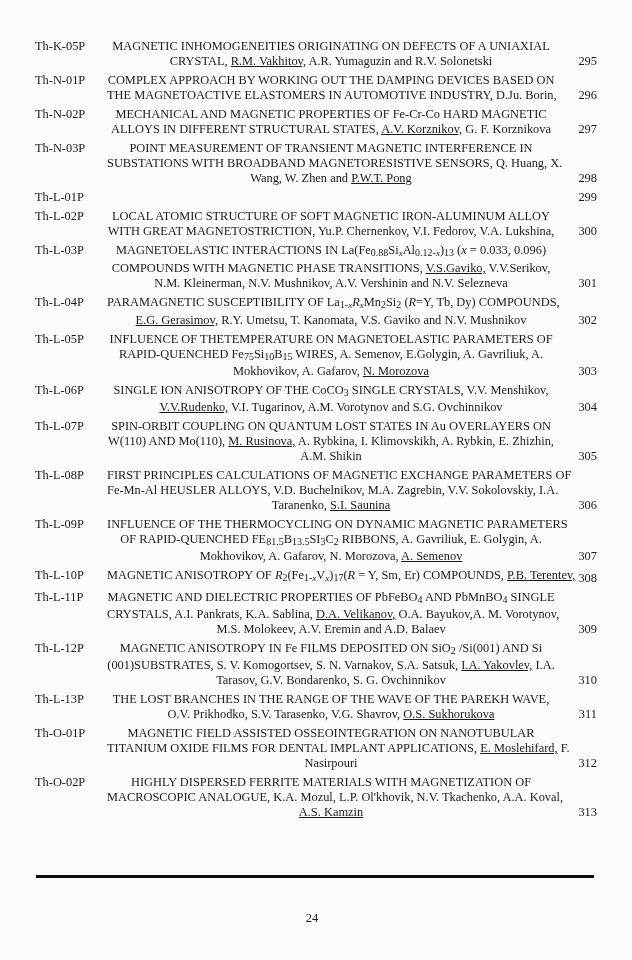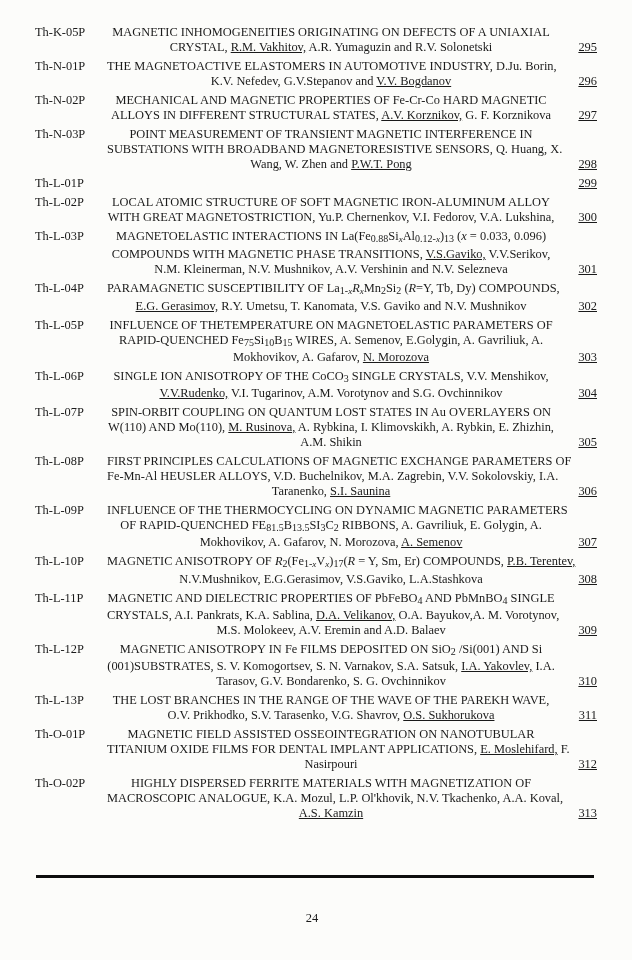--- a/index.html
+++ b/index.html
@@ -11,21 +11,21 @@
   }
   .sheet {
     position:relative;
     width:632px; height:960px;
     background:#fcfcfa;
     color:#1a1a1a;
     overflow:hidden;
   }
   .entries {
     position:absolute;
-    left:35px; top:25px; width:562px;
+    left:35px; top:39px; width:562px;
   }
   .entry {
     display:flex;
     margin-bottom:4px;
     font-size:12.4px;
     line-height:15px;
   }
   .entry-code {
     flex:0 0 72px;
     align-self:flex-start;
@@ -33,21 +33,20 @@
   }
   .entry-title {
     flex:0 0 448px;
     min-width:0;
   }
   .entry-title .line { white-space:nowrap;text-align:center; }
   .entry-page {
     flex:1 1 auto;
     text-align:right;
     align-self:flex-end;
-    text-decoration:underline;
   }
   .u    { text-decoration:underline; text-underline-offset:1px; }
   .i    { font-style:italic; }
   .sub  { font-size:10px; vertical-align:-2px; }
   .subi { font-size:9px; vertical-align:-2px; font-style:italic; }
   .footer-rule {
     position:absolute;
     left:36px; top:875px;
     width:558px; height:3px;
     background:#0d0d0d;
@@ -72,22 +71,22 @@
     <div class="entry-title">
           <div class="line"><span>MAGNETIC INHOMOGENEITIES ORIGINATING ON DEFECTS OF A UNIAXIAL</span></div>
           <div class="line"><span>CRYSTAL, </span><span class="u">R.M. Vakhitov,</span><span> A.R. Yumaguzin and R.V. Solonetski</span></div>
         </div>
     <div class="entry-page">295</div>
   </div>
 
   <div class="entry">
     <div class="entry-code">Th-N-01P</div>
     <div class="entry-title">
+          <div class="line"><span>COMPLEX APPROACH BY WORKING OUT THE DAMPING DEVICES BASED ON</span></div>
           <div class="line"><span>THE MAGNETOACTIVE ELASTOMERS IN AUTOMOTIVE INDUSTRY, D.Ju. Borin,</span></div>
-          <div class="line"><span>K.V. Nefedev, G.V.Stepanov and </span><span class="u">V.V. Bogdanov</span></div>
         </div>
     <div class="entry-page">296</div>
   </div>
 
   <div class="entry">
     <div class="entry-code">Th-N-02P</div>
     <div class="entry-title">
           <div class="line"><span>MECHANICAL AND MAGNETIC PROPERTIES OF Fe-Cr-Co HARD MAGNETIC</span></div>
           <div class="line"><span>ALLOYS IN DIFFERENT STRUCTURAL STATES, </span><span class="u">A.V. Korznikov,</span><span> G. F. Korznikova</span></div>
         </div>
@@ -183,21 +182,20 @@
           <div class="line"><span>OF RAPID-QUENCHED FE</span><span class="sub">81.5</span><span>B</span><span class="sub">13.5</span><span>SI</span><span class="sub">3</span><span>C</span><span class="sub">2</span><span> RIBBONS, A. Gavriliuk, E. Golygin, A.</span></div>
           <div class="line"><span>Mokhovikov, A. Gafarov, N. Morozova, </span><span class="u">A. Semenov</span></div>
         </div>
     <div class="entry-page">307</div>
   </div>
 
   <div class="entry">
     <div class="entry-code">Th-L-10P</div>
     <div class="entry-title">
           <div class="line"><span>MAGNETIC ANISOTROPY OF </span><span class="i">R</span><span class="sub">2</span><span>(Fe</span><span class="sub">1-</span><span class="subi">x</span><span>V</span><span class="subi">x</span><span>)</span><span class="sub">17</span><span>(</span><span class="i">R</span><span> = Y, Sm, Er) COMPOUNDS, </span><span class="u">P.B. Terentev,</span></div>
-          <div class="line"><span>N.V.Mushnikov, E.G.Gerasimov, V.S.Gaviko, L.A.Stashkova</span></div>
         </div>
     <div class="entry-page">308</div>
   </div>
 
   <div class="entry">
     <div class="entry-code">Th-L-11P</div>
     <div class="entry-title">
           <div class="line"><span>MAGNETIC AND DIELECTRIC PROPERTIES OF PbFeBO</span><span class="sub">4</span><span> AND PbMnBO</span><span class="sub">4</span><span> SINGLE</span></div>
           <div class="line"><span>CRYSTALS, A.I. Pankrats, K.A. Sablina, </span><span class="u">D.A. Velikanov,</span><span> O.A. Bayukov,A. M. Vorotynov,</span></div>
           <div class="line"><span>M.S. Molokeev, A.V. Eremin and A.D. Balaev</span></div>

